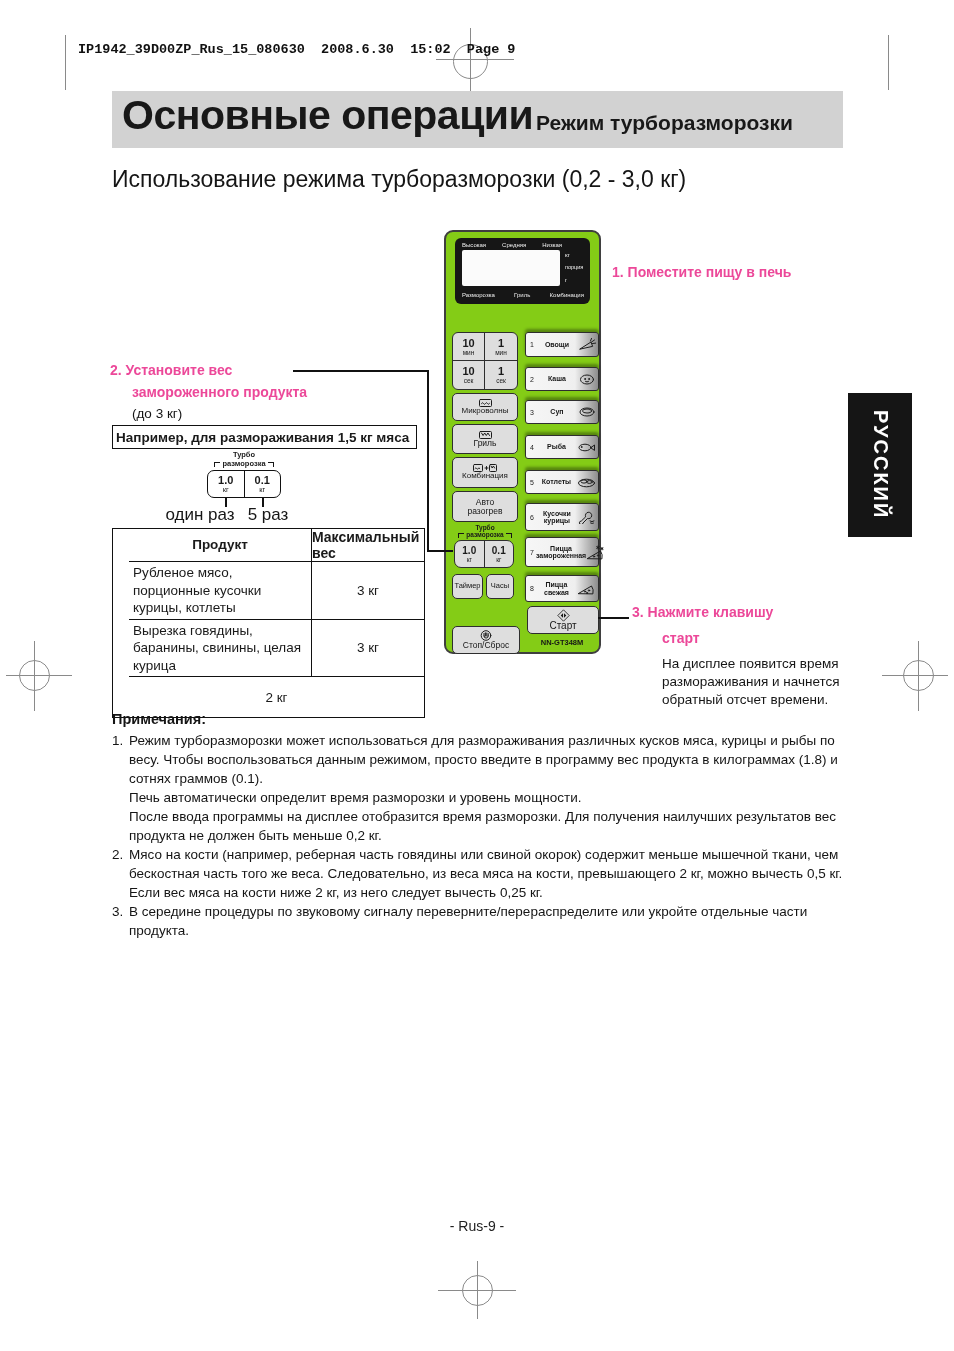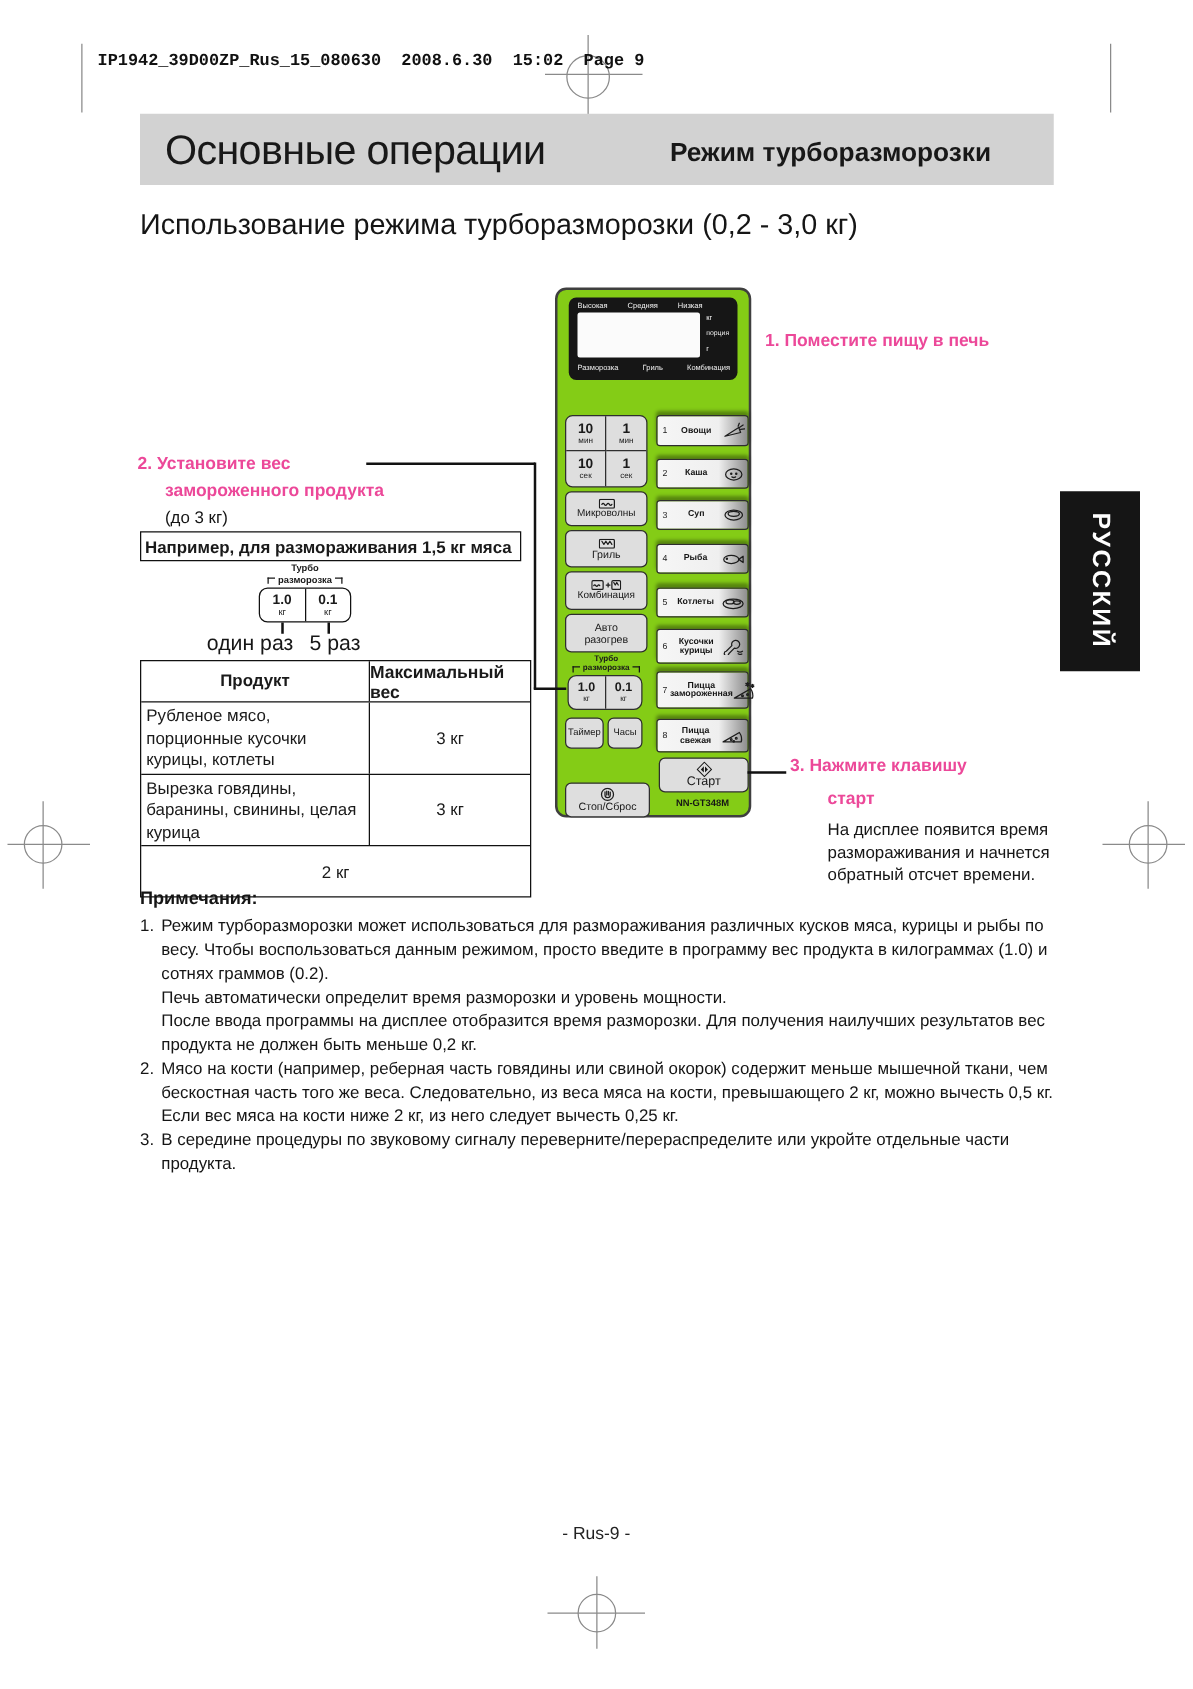--- a/index.html
+++ b/index.html
@@ -7,21 +7,21 @@
         font-family:"Liberation Sans",sans-serif;color:#1a1a1a;overflow:hidden;}
   .abs{position:absolute;}
   
   .mk{position:absolute;background:#8a8a8a;}
   .circ{position:absolute;border:1.2px solid #8a8a8a;border-radius:50%;}
   
   .hdr{position:absolute;left:78px;top:42px;font-family:"Liberation Mono",monospace;
        font-weight:bold;font-size:13.5px;white-space:pre;color:#111;}
   
   .titlebar{position:absolute;left:112px;top:91px;width:731px;height:57px;background:#d2d2d2;}
-  .t1{position:absolute;left:20px;bottom:9px;font-size:33px;font-weight:normal;letter-spacing:-.5px;color:#181818;}
+  .t1{position:absolute;left:10px;bottom:9px;font-size:41px;font-weight:bold;letter-spacing:-.5px;color:#181818;}
   .t2{position:absolute;left:424px;bottom:13px;font-size:21px;font-weight:bold;color:#181818;}
   .sect{position:absolute;left:112px;top:166px;font-size:23px;color:#151515;}
   
   .panel{position:absolute;left:444px;top:230px;width:157px;height:424px;background:#84cc16;
          border:2px solid #3f3f3f;border-radius:9px;box-sizing:border-box;}
   .bezel{position:absolute;left:9px;top:6px;width:135px;height:66px;background:#161616;border-radius:6px;}
   .dl{position:absolute;color:#f0f0f0;font-size:6px;line-height:7px;white-space:nowrap;}
   .dwin{position:absolute;left:7px;top:12px;width:98px;height:36px;background:#fbfbfb;border-radius:2px;}
   .dtop{position:absolute;left:7px;top:3.5px;width:100px;display:flex;justify-content:space-between;}
   .dtop span,.dbot span{color:#f0f0f0;font-size:6px;}
@@ -61,21 +61,21 @@
   .mdrect{position:absolute;left:207px;top:470px;width:74px;height:28px;border:1.5px solid #111;border-radius:7px;
           box-sizing:border-box;display:flex;background:#fff;}
   .mdc{flex:1;display:flex;flex-direction:column;align-items:center;justify-content:center;}
   .mdc+.mdc{border-left:1.2px solid #111;}
   .mdv{font-size:11px;font-weight:bold;line-height:11px;}
   .mdu{font-size:7.5px;line-height:8px;}
   .mdlab{position:absolute;left:192px;top:451px;width:104px;text-align:center;font-size:7.5px;line-height:8.5px;font-weight:bold;}
   .cap{position:absolute;top:505px;font-size:17px;color:#161616;text-align:center;}
   
   .tbl{position:absolute;left:112px;top:528px;width:313px;border:1.5px solid #111;box-sizing:border-box;}
-  .trow{display:flex;border-top:1.5px solid #111;}
+  .trow{display:flex;border-top:1.5px solid #111;margin-left:16px;}
   .trow:first-child{border-top:0;}
   .tc1{width:183px;box-sizing:border-box;border-right:1.5px solid #111;padding:2px 2px 2px 4px;
        font-size:13.5px;line-height:17.5px;display:flex;align-items:center;}
   .tc2{flex:1;display:flex;align-items:center;justify-content:center;font-size:13.5px;}
   .hdc{font-weight:bold;justify-content:center;min-height:22px;padding:0;}
   .brow{min-height:40px;}
   
   .rustab{position:absolute;left:848px;top:393px;width:64px;height:144px;background:#151515;
           display:flex;align-items:center;justify-content:center;}
   .rustab span{writing-mode:vertical-rl;color:#fff;font-weight:bold;font-size:20px;letter-spacing:2px;}
@@ -375,21 +375,21 @@
 
   <div class="rustab">
     <span>РУССКИЙ</span>
   </div>
 
   <div class="notes">
     <div class="ntitle">Примечания:</div>
     <div class="nitem">
       <div class="nnum">1.</div>
       <div class="nbody">
-        <div>Режим турборазморозки может использоваться для размораживания различных кусков мяса, курицы и рыбы по весу. Чтобы воспользоваться данным режимом, просто введите в программу вес продукта в килограммах (1.0) и сотнях граммов (0.2).</div>
+        <div>Режим турборазморозки может использоваться для размораживания различных кусков мяса, курицы и рыбы по весу. Чтобы воспользоваться данным режимом, просто введите в программу вес продукта в килограммах (1.8) и сотнях граммов (0.1).</div>
         <div>Печь автоматически определит время разморозки и уровень мощности.</div>
         <div>После ввода программы на дисплее отобразится время разморозки. Для получения наилучших результатов вес продукта не должен быть меньше 0,2 кг.</div>
       </div>
     </div>
     <div class="nitem">
       <div class="nnum">2.</div>
       <div class="nbody">Мясо на кости (например, реберная часть говядины или свиной окорок) содержит меньше мышечной ткани, чем бескостная часть того же веса. Следовательно, из веса мяса на кости, превышающего 2 кг, можно вычесть 0,5 кг. Если вес мяса на кости ниже 2 кг, из него следует вычесть 0,25 кг.</div>
     </div>
     <div class="nitem">
       <div class="nnum">3.</div>

